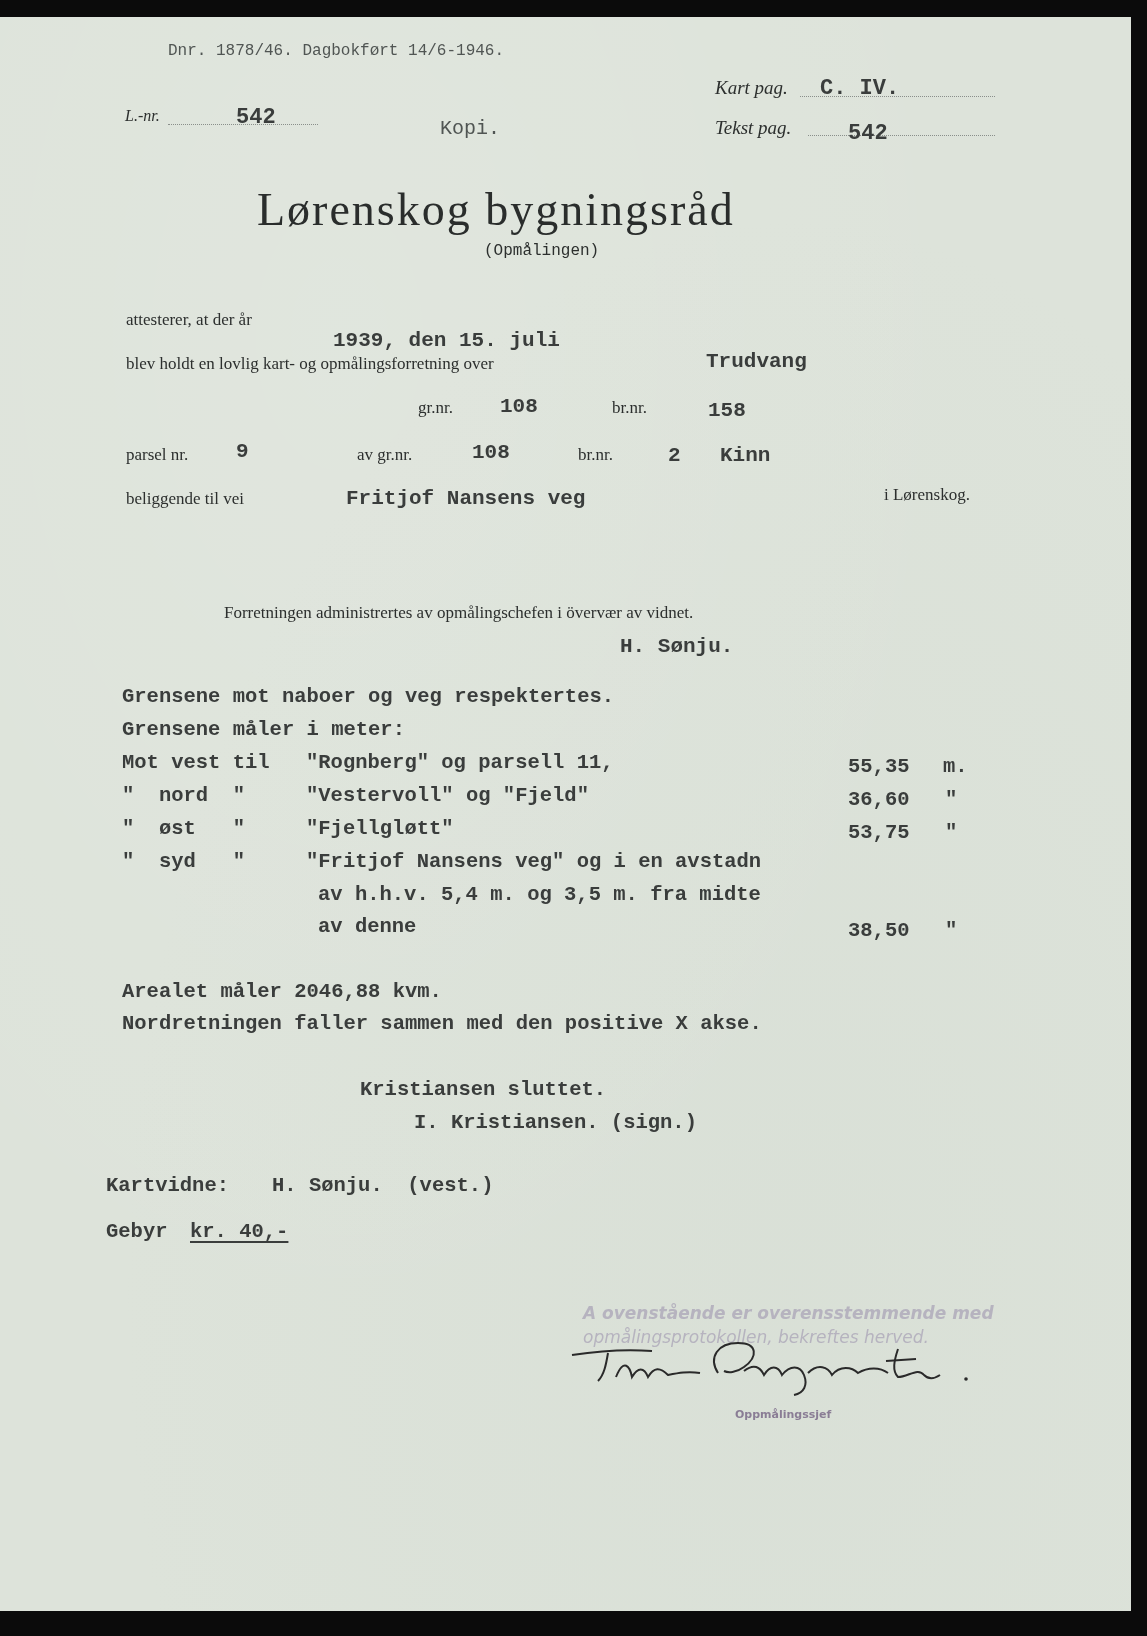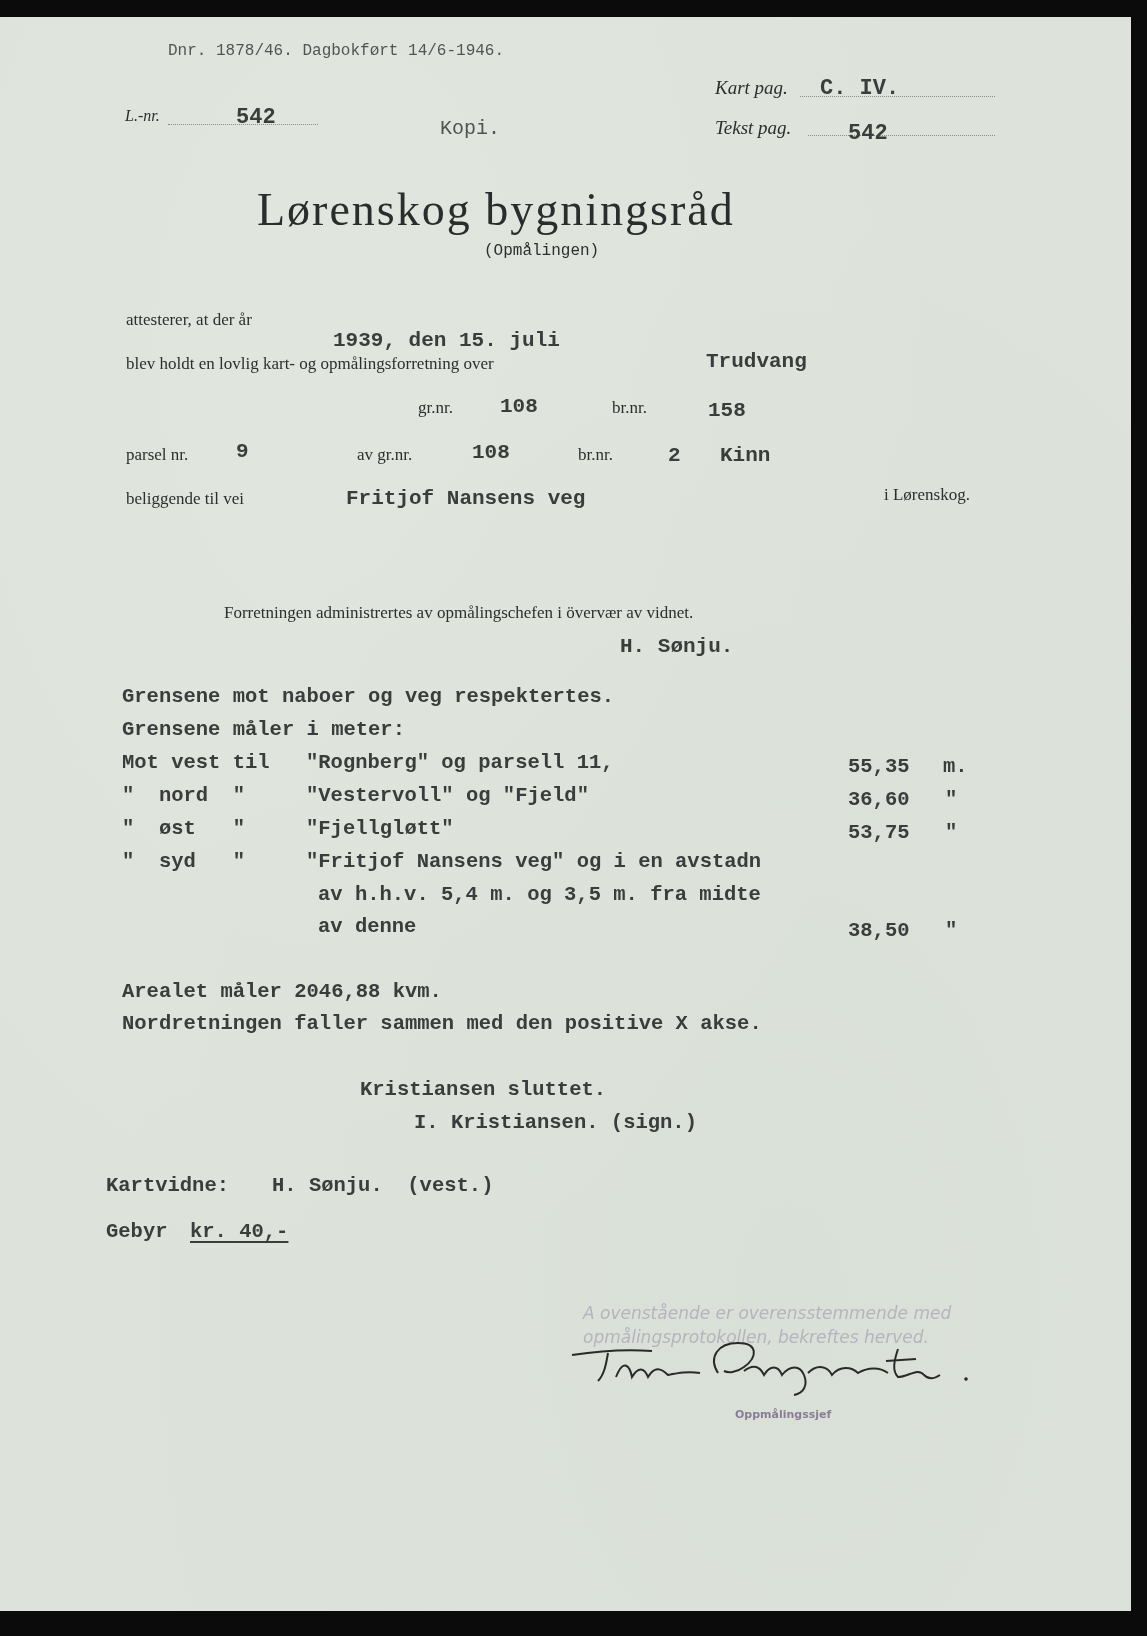--- a/index.html
+++ b/index.html
@@ -115,21 +115,21 @@
 
   <div class="abs tw body-line" style="left:360px; top:1061px;">Kristiansen sluttet.</div>
   <div class="abs tw body-line" style="left:414px; top:1094px;">I. Kristiansen. (sign.)</div>
 
   <div class="abs tw body-line" style="left:106px; top:1157px;">Kartvidne:</div>
   <div class="abs tw body-line" style="left:272px; top:1157px;">H. Sønju.  (vest.)</div>
 
   <div class="abs tw body-line" style="left:106px; top:1203px;">Gebyr</div>
   <div class="abs tw body-line underline" style="left:190px; top:1203px;">kr. 40,-</div>
 
-  <div class="abs stamp" style="left:583px; top:1286px;">A ovenstående er overensstemmende med</div>
+  <div class="abs stamp" style="left:583px; top:1286px;font-weight:bold;">A ovenstående er overensstemmende med</div>
   <div class="abs stamp" style="left:583px; top:1310px;">opmålingsprotokollen, bekreftes herved.</div>
 
   <svg class="abs" style="left:568px; top:1320px;" width="420" height="60" viewBox="0 0 420 60">
     <path d="M4 18 C30 14, 60 12, 84 14" stroke="#2a2a2a" stroke-width="2" fill="none"></path>
     <path d="M40 16 C38 28, 36 38, 30 44" stroke="#2a2a2a" stroke-width="2" fill="none"></path>
     <path d="M48 40 C56 20, 62 30, 64 40 C70 30, 76 30, 80 40 C86 30, 92 30, 100 38 C110 36, 120 34, 132 36" stroke="#2a2a2a" stroke-width="2" fill="none"></path>
     <path d="M150 36 C140 20, 150 6, 170 6 C190 6, 190 20, 176 30 C168 36, 160 36, 156 34" stroke="#2a2a2a" stroke-width="2" fill="none"></path>
     <path d="M176 34 C186 26, 192 30, 196 38 C202 28, 210 28, 214 38 C222 28, 232 28, 236 38 C240 48, 236 56, 226 58" stroke="#2a2a2a" stroke-width="2" fill="none"></path>
     <path d="M240 36 C250 26, 260 30, 264 38 C272 28, 284 30, 290 36 C300 30, 312 30, 320 36" stroke="#2a2a2a" stroke-width="2" fill="none"></path>
     <path d="M330 12 C326 24, 324 34, 330 40 C340 40, 350 30, 356 38 C360 42, 366 42, 372 38" stroke="#2a2a2a" stroke-width="2" fill="none"></path>

